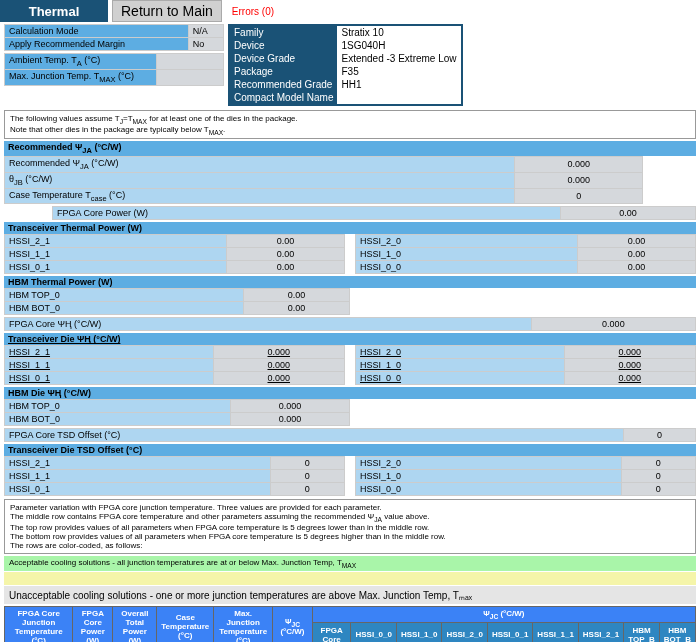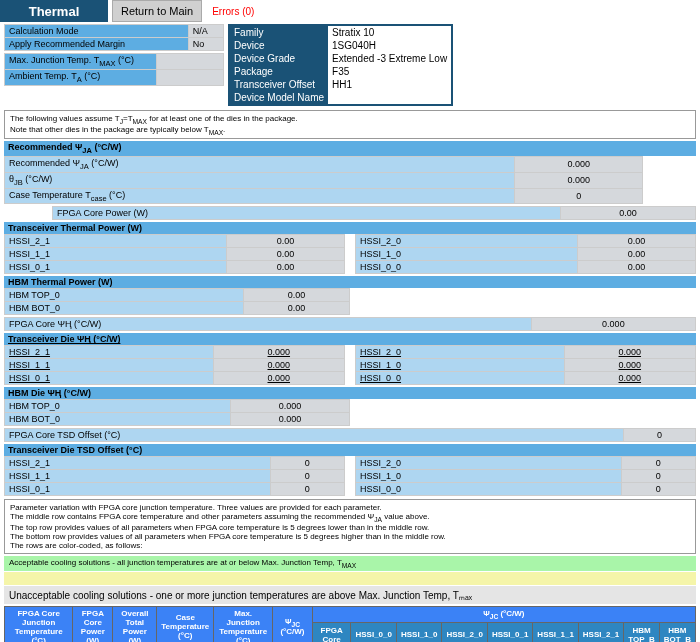--- a/index.html
+++ b/index.html
@@ -1,20 +1,20 @@
 <!DOCTYPE html>
 <html><head>
   <meta charset="utf-8">
   <style>
     * { margin: 0; padding: 0; box-sizing: border-box; }
     body { font-family: Arial, sans-serif; font-size: 10px; background: #fff; width: 700px; }
 
     .header-bar { display: flex; align-items: center; height: 22px; }
     .header-thermal { background: #1a5276; color: #fff; font-weight: bold; font-size: 13px; width: 108px; height: 22px; display: flex; align-items: center; justify-content: center; }
-    .header-return { background: #d0d0d0; border: 1px solid #aaa; font-size: 11px; height: 22px; padding: 0 8px; display: flex; align-items: center; cursor: pointer; margin-left: 4px; }
+    .header-return { background: #d0d0d0; border: 1px solid #aaa; font-size: 14px; height: 22px; padding: 0 8px; display: flex; align-items: center; cursor: pointer; margin-left: 4px; }
     .errors-label { color: red; font-size: 10px; margin-left: 10px; }
 
     .top-section { display: flex; gap: 4px; padding: 2px 4px; }
 
     .left-panel { width: 220px; }
     .right-info { background: #1a5276; padding: 2px; }
     .right-info table { width: 100%; border-collapse: collapse; }
     .right-info table td { color: #fff; font-size: 10px; padding: 1px 4px; }
     .right-info table td.label { color: #fff; background: #1a5276; }
     .right-info table td.value { background: #fff; color: #000; }
@@ -71,25 +71,25 @@
       </tr>
       <tr>
         <td class="lbl">Apply Recommended Margin</td>
         <td class="val">No</td>
       </tr>
     </tbody>
       </table>
     <table class="calc-table" style="margin-top:2px;">
       <tbody>
           <tr>
+        <td class="lbl">Ambient Temp. T<sub>A</sub> (°C)</td>
+        <td class="val"><input type="text" style="width: 50px; border: none; background: transparent; font-size: 9px;" value=""></td>
+      </tr>
+      <tr>
         <td class="lbl">Max. Junction Temp. T<sub>MAX</sub> (°C)</td>
-        <td class="val"><input type="text" style="width: 50px; border: none; background: transparent; font-size: 9px;" value=""></td>
-      </tr>
-      <tr>
-        <td class="lbl">Ambient Temp. T<sub>A</sub> (°C)</td>
         <td class="val"><input type="text" style="width: 50px; border: none; background: transparent; font-size: 9px;" value=""></td>
       </tr>
     </tbody>
       </table>
   </div>
 
   <div class="right-info">
     <table>
       <tbody>
           <tr>
@@ -102,25 +102,25 @@
       </tr>
       <tr>
         <td class="label">Device Grade</td>
         <td class="value">Extended -3 Extreme Low</td>
       </tr>
       <tr>
         <td class="label">Package</td>
         <td class="value">F35</td>
       </tr>
       <tr>
-        <td class="label">Transceiver Offset</td>
+        <td class="label">Recommended Grade</td>
         <td class="value">HH1</td>
       </tr>
       <tr>
-        <td class="label">Device Model Name</td>
+        <td class="label">Compact Model Name</td>
         <td class="value"></td>
       </tr>
     </tbody>
       </table>
   </div>
 </div>
 
 <div class="note-box">
   <span>The following values assume T<sub>J</sub>=T<sub>MAX</sub> for at least one of the dies in the package.<br>Note that other dies in the package are typically below T<sub>MAX</sub>.</span>
 </div>

